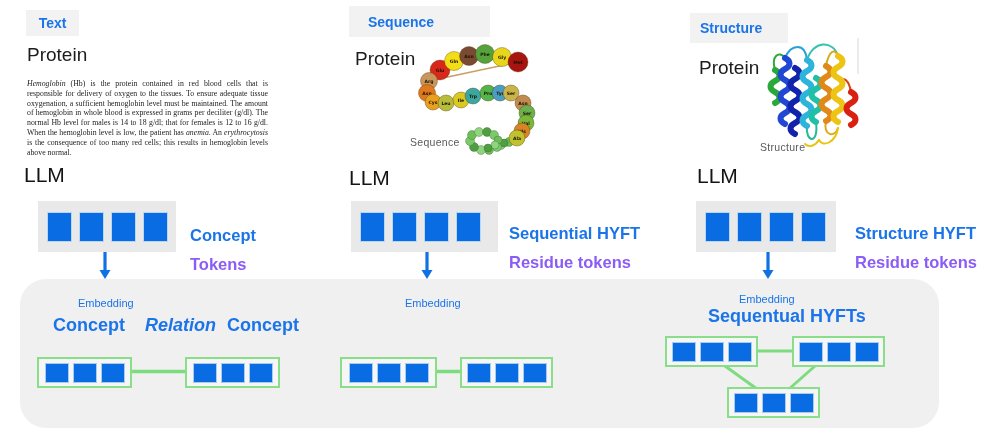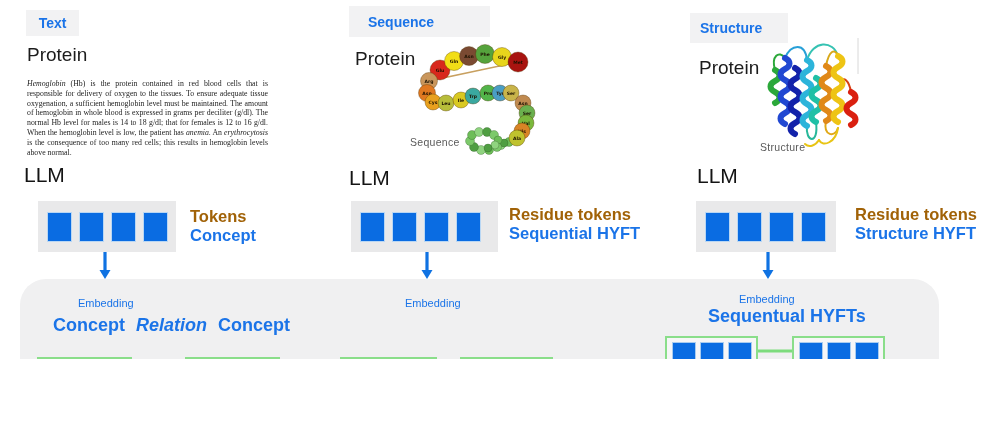--- a/index.html
+++ b/index.html
@@ -1,37 +1,37 @@
 <!DOCTYPE html>
 <html><head>
 <meta charset="utf-8">
 <style>
   html,body{margin:0;padding:0;background:#fff;}
   *{box-sizing:border-box;}
-  .canvas{position:relative;width:990px;height:359px;background:#ffffff;overflow:hidden;
+  .canvas{position:relative;width:990px;height:429px;background:#ffffff;overflow:hidden;
           font-family:"Liberation Sans",sans-serif;}
   .tag{position:absolute;background:#f2f2f3;color:#1b74e8;font-weight:600;font-size:14px;
        display:flex;align-items:center;}
   .h-protein{position:absolute;font-size:19px;color:#1c1c1c;}
   .h-llm{position:absolute;font-size:21px;color:#141414;}
   .para{position:absolute;left:27px;top:79px;width:241px;margin:0;
         font-family:"Liberation Serif",serif;font-size:7.8px;line-height:9.8px;
         color:#222;text-align:justify;}
   .para i{font-style:italic;margin-top:36px;}
   .token-box{position:absolute;height:51px;background:#e9e9ea;display:flex;align-items:center;
              gap:7px;padding-left:9px;}
   .tsq{width:25px;height:30px;background:#0a6ce2;border:1px solid #b9d7f4;}
-  .tok-label{position:absolute;font-size:16.5px;font-weight:600;color:#a16207;white-space:nowrap;}
+  .tok-label{position:absolute;font-size:16.5px;font-weight:600;color:#8b5cf6;white-space:nowrap;margin-top:48px;}
   .tok-sub{position:absolute;font-size:16.5px;font-weight:600;color:#1b74e8;white-space:nowrap;}
   .panel{position:absolute;left:20px;top:279px;width:919px;height:149px;background:#f0f0f1;
          border-radius:26px;}
   .embed-label{position:absolute;font-size:11px;font-weight:400;color:#1b74e8;white-space:nowrap;}
   .embed-title{position:absolute;font-size:18px;font-weight:600;color:#1b74e8;white-space:nowrap;
                display:inline-flex;gap:11px;}
-  .embed-title i{font-style:italic;}
+  .embed-title i{font-style:italic;margin-left:9px;}
   .gbox{position:absolute;height:31px;border:2px solid #8ade8a;background:#f6f6f7;
         display:flex;align-items:center;justify-content:center;gap:4px;}
   .gsq{width:24px;height:20px;background:#0a6ce2;border:1px solid #a8ccf0;}
   .img-caption{position:absolute;font-size:10.5px;color:#5a5a5a;letter-spacing:.3px;white-space:nowrap;}
   .overlay{position:absolute;left:0;top:0;pointer-events:none;}
   .fig-svg{position:absolute;}
   .bead-label{font-size:4.5px;font-weight:bold;fill:#1d1200;text-anchor:middle;
               font-family:"DejaVu Sans",sans-serif;}
 </style>
 </head>

